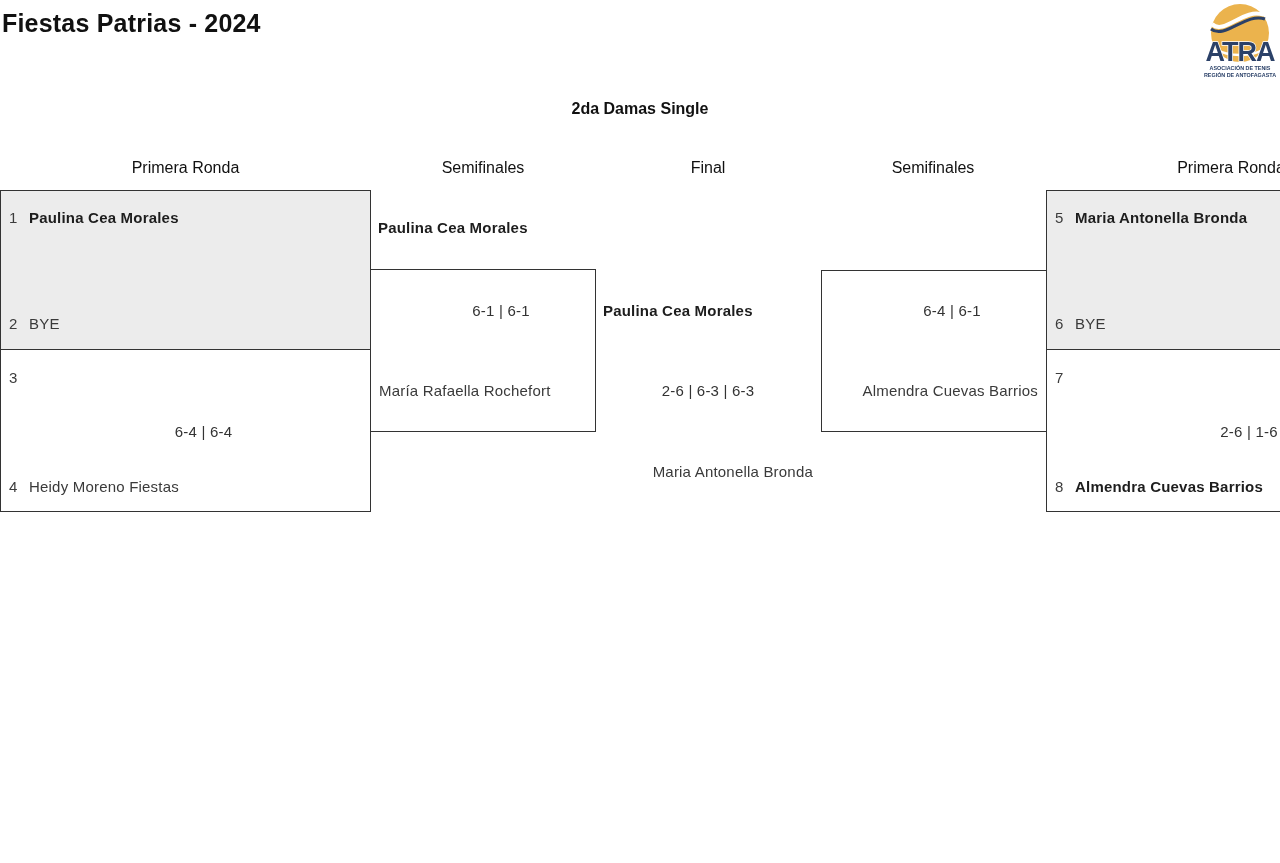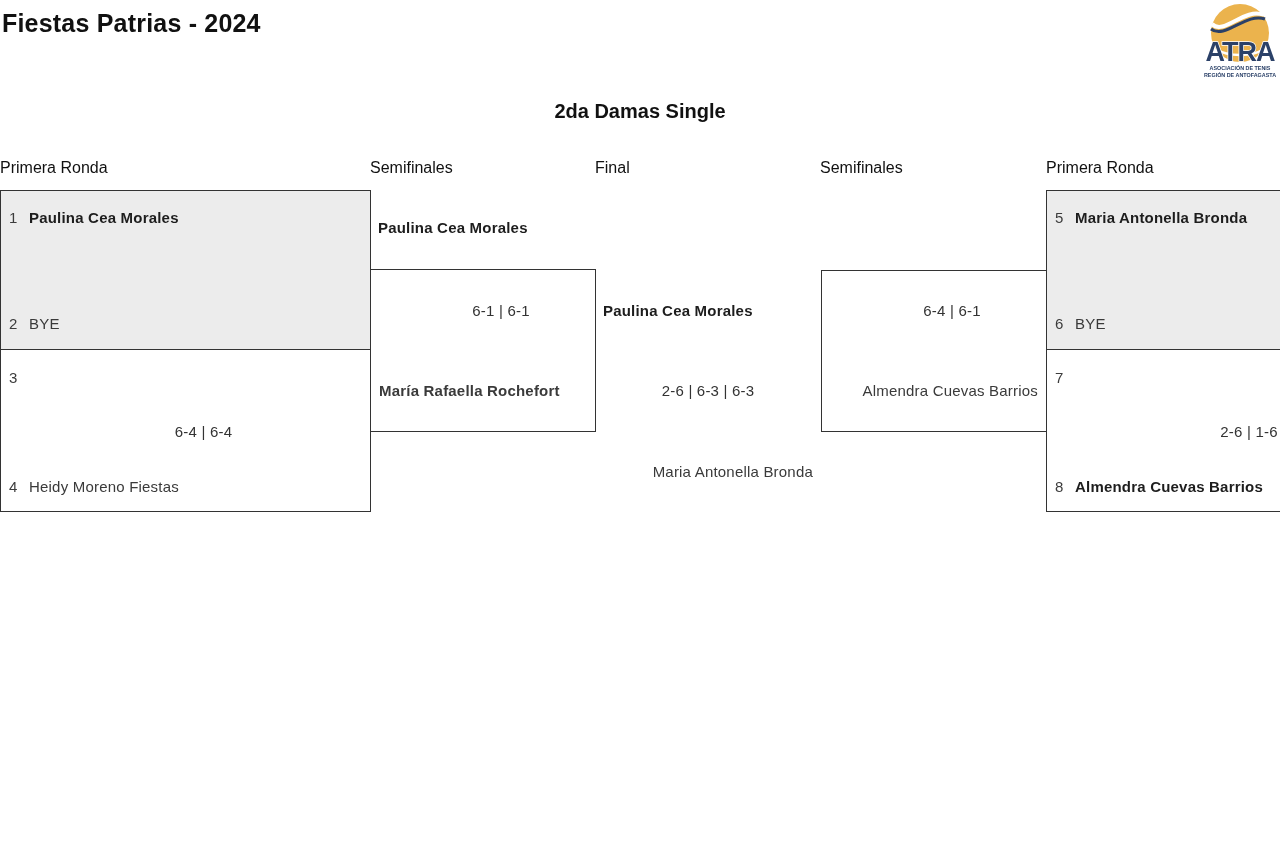--- a/index.html
+++ b/index.html
@@ -16,25 +16,25 @@
     font-size:25px; font-weight:700; letter-spacing:0.2px; color:#111;
   }
   .title-line2 {
     position:absolute; left:2px; top:43px;
     font-size:25px; font-weight:700; letter-spacing:0.2px; color:#111;
   }
   .logo { position:absolute; left:1204px; top:3px; width:72px; height:78px; }
   
   .bracket-title {
     position:absolute; left:0; top:100px; width:1280px;
-    text-align:center; font-size:20px; font-weight:700; color:#111;
+    text-align:center; font-size:16px; font-weight:700; color:#111;
   }
   .round-header {
     position:absolute; top:158px; height:20px;
-    text-align:left; font-size:16px; font-weight:500; color:#111;
+    text-align:center; font-size:16px; font-weight:500; color:#111;
     line-height:20px;
   }
   .rh0 { left:0;    width:371px; }
   .rh1 { left:370px; width:226px; }
   .rh2 { left:595px; width:226px; }
   .rh3 { left:820px; width:226px; }
   .rh4 { left:1046px; width:370px; }
   
   .box { position:absolute; border:1px solid #333; background:#ffffff; }
   .box.gray { background:#ececec; }
@@ -64,21 +64,21 @@
     white-space:nowrap;
     padding-left:36px;
   }
   .fr-score { top:73px; }
   .sf-score-l { top:32px; }
   .sf-score-r { top:31px; }
   .sf-player {
     position:absolute; font-size:15px; line-height:18px;
     letter-spacing:0.2px; white-space:nowrap;
   }
-  .sf-player-l { left:8px; top:112px; font-weight:700; color:#3a3a3a; }
+  .sf-player-l { left:8px; top:112px; font-weight:400; color:#3a3a3a; }
   .sf-player-r { right:8px; top:111px; font-weight:400; color:#3a3a3a; text-align:right; }
   .sf-winner-label {
     position:absolute; left:378px; top:219px;
     font-size:15px; line-height:18px; font-weight:700; color:#1d1d1d;
     letter-spacing:0.2px; white-space:nowrap;
   }
   
   .final-winner {
     position:absolute; left:603px; top:302px;
     font-size:15px; line-height:18px; font-weight:700; color:#1d1d1d;

